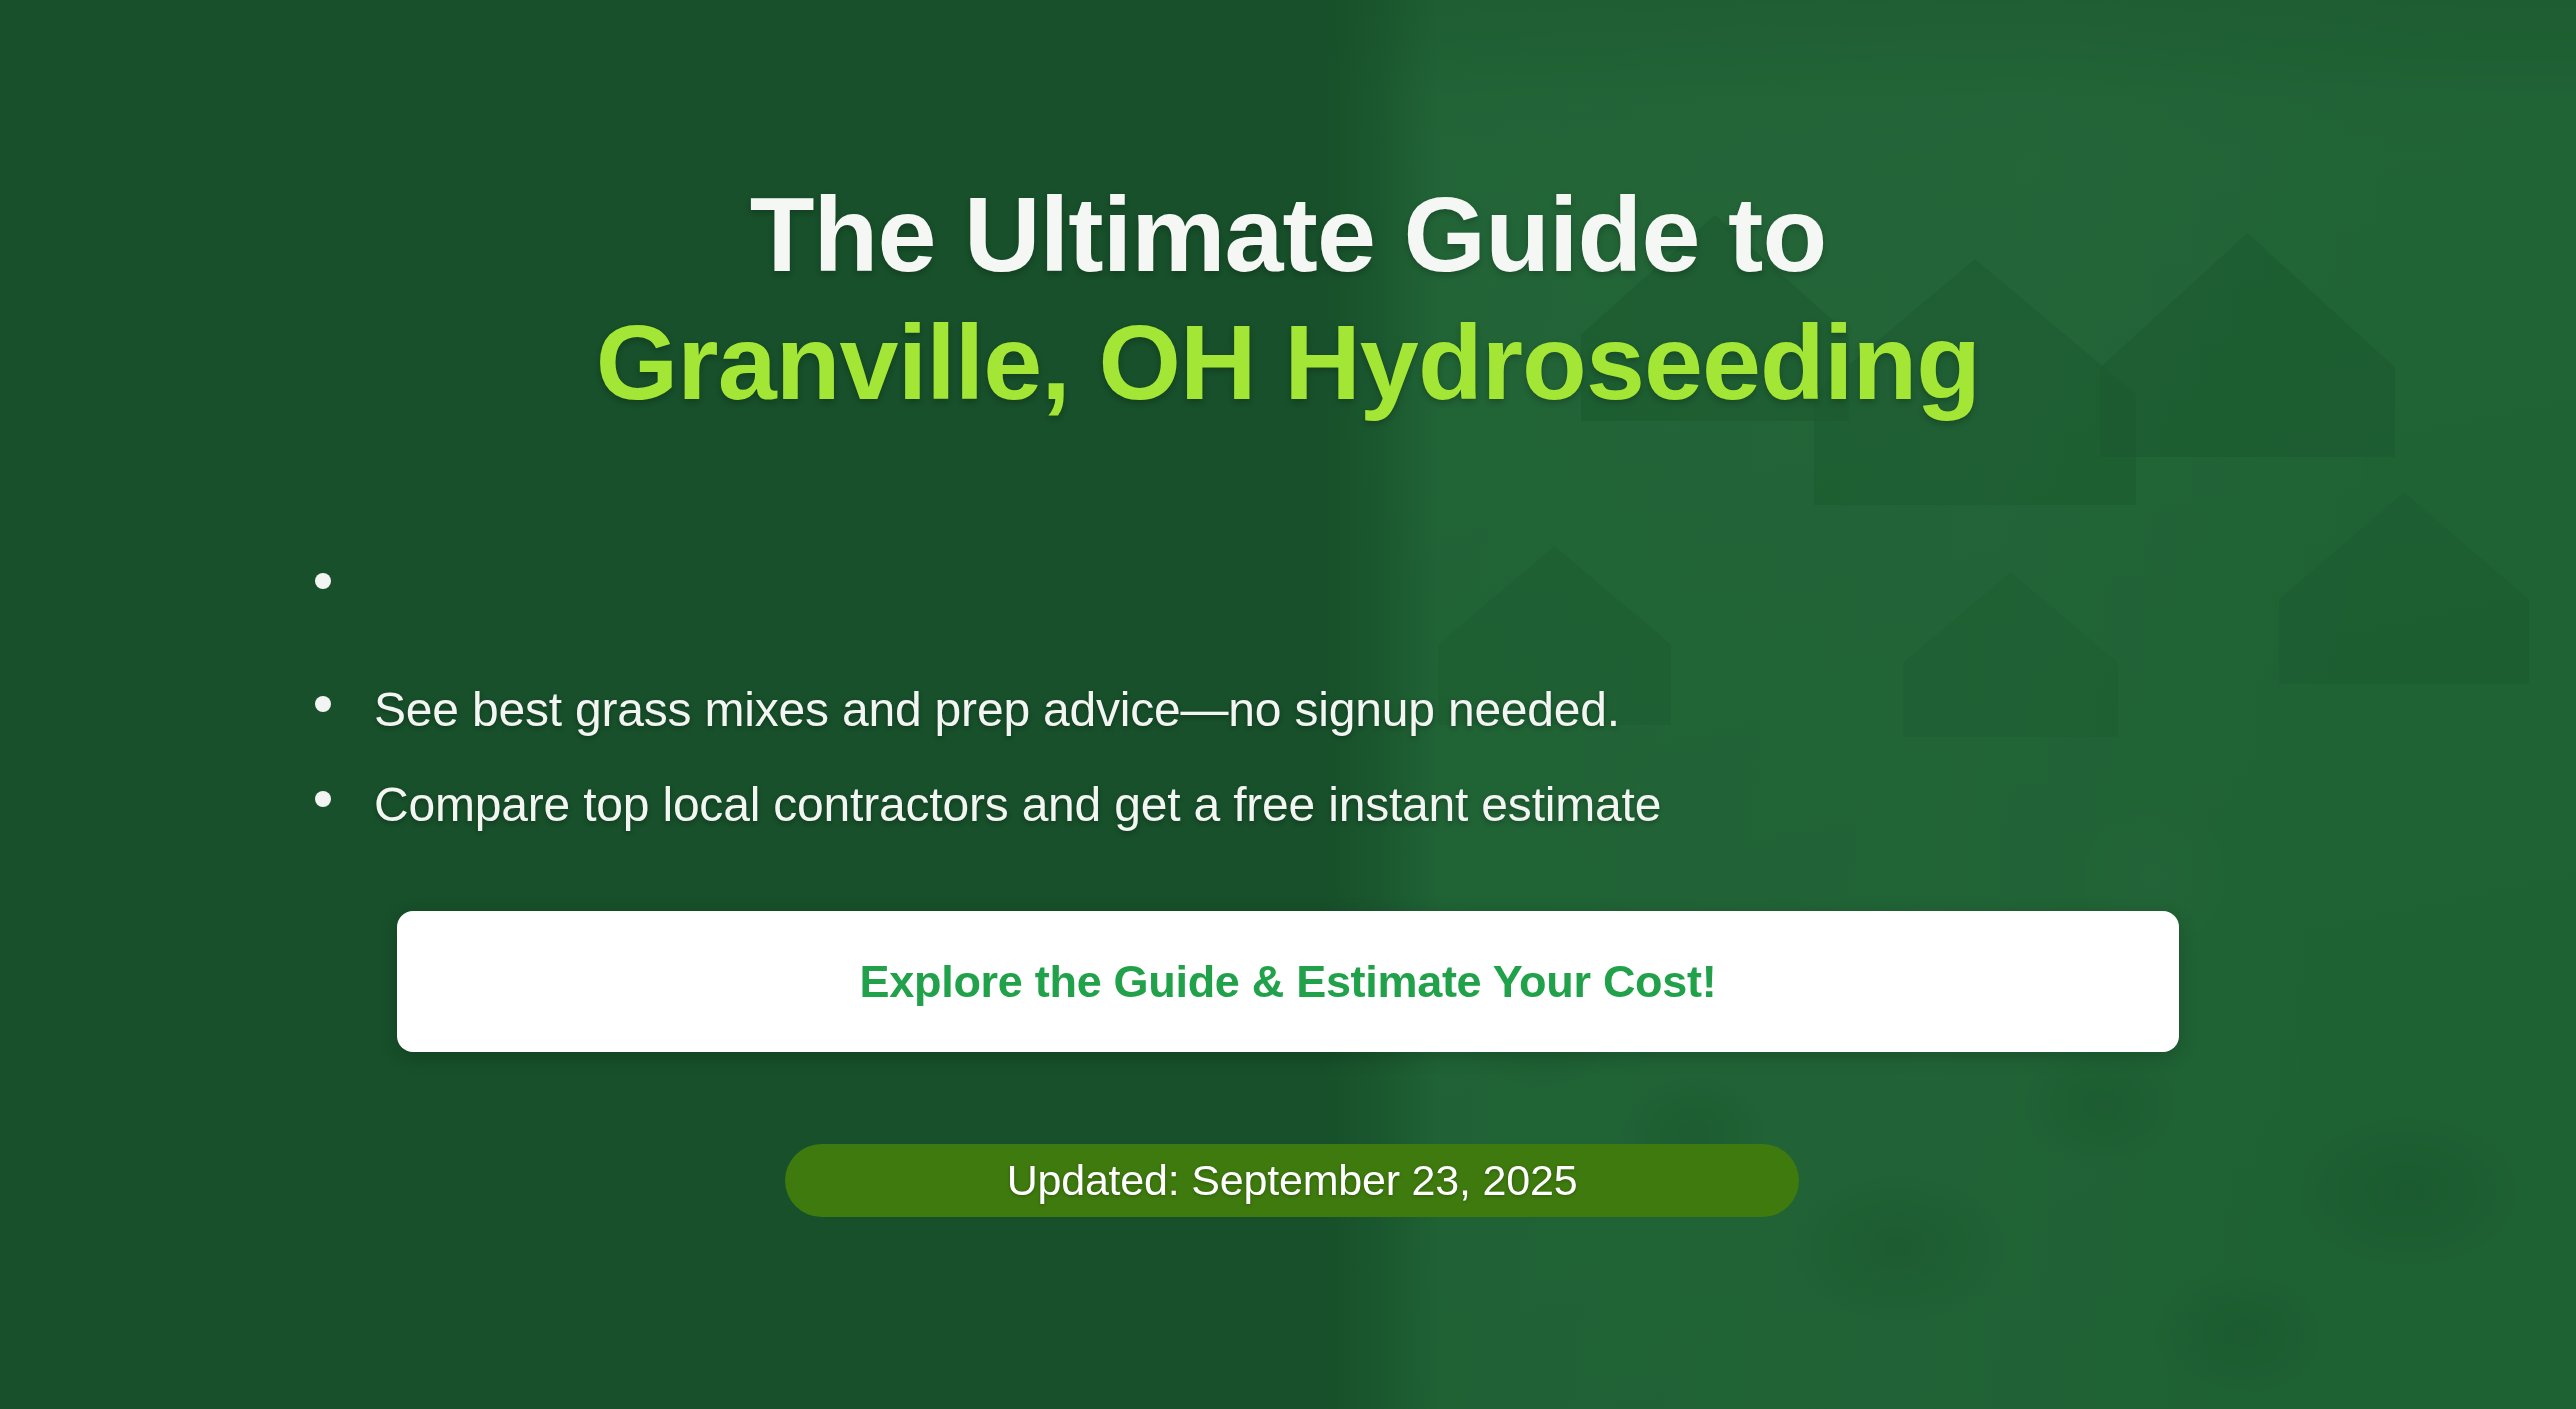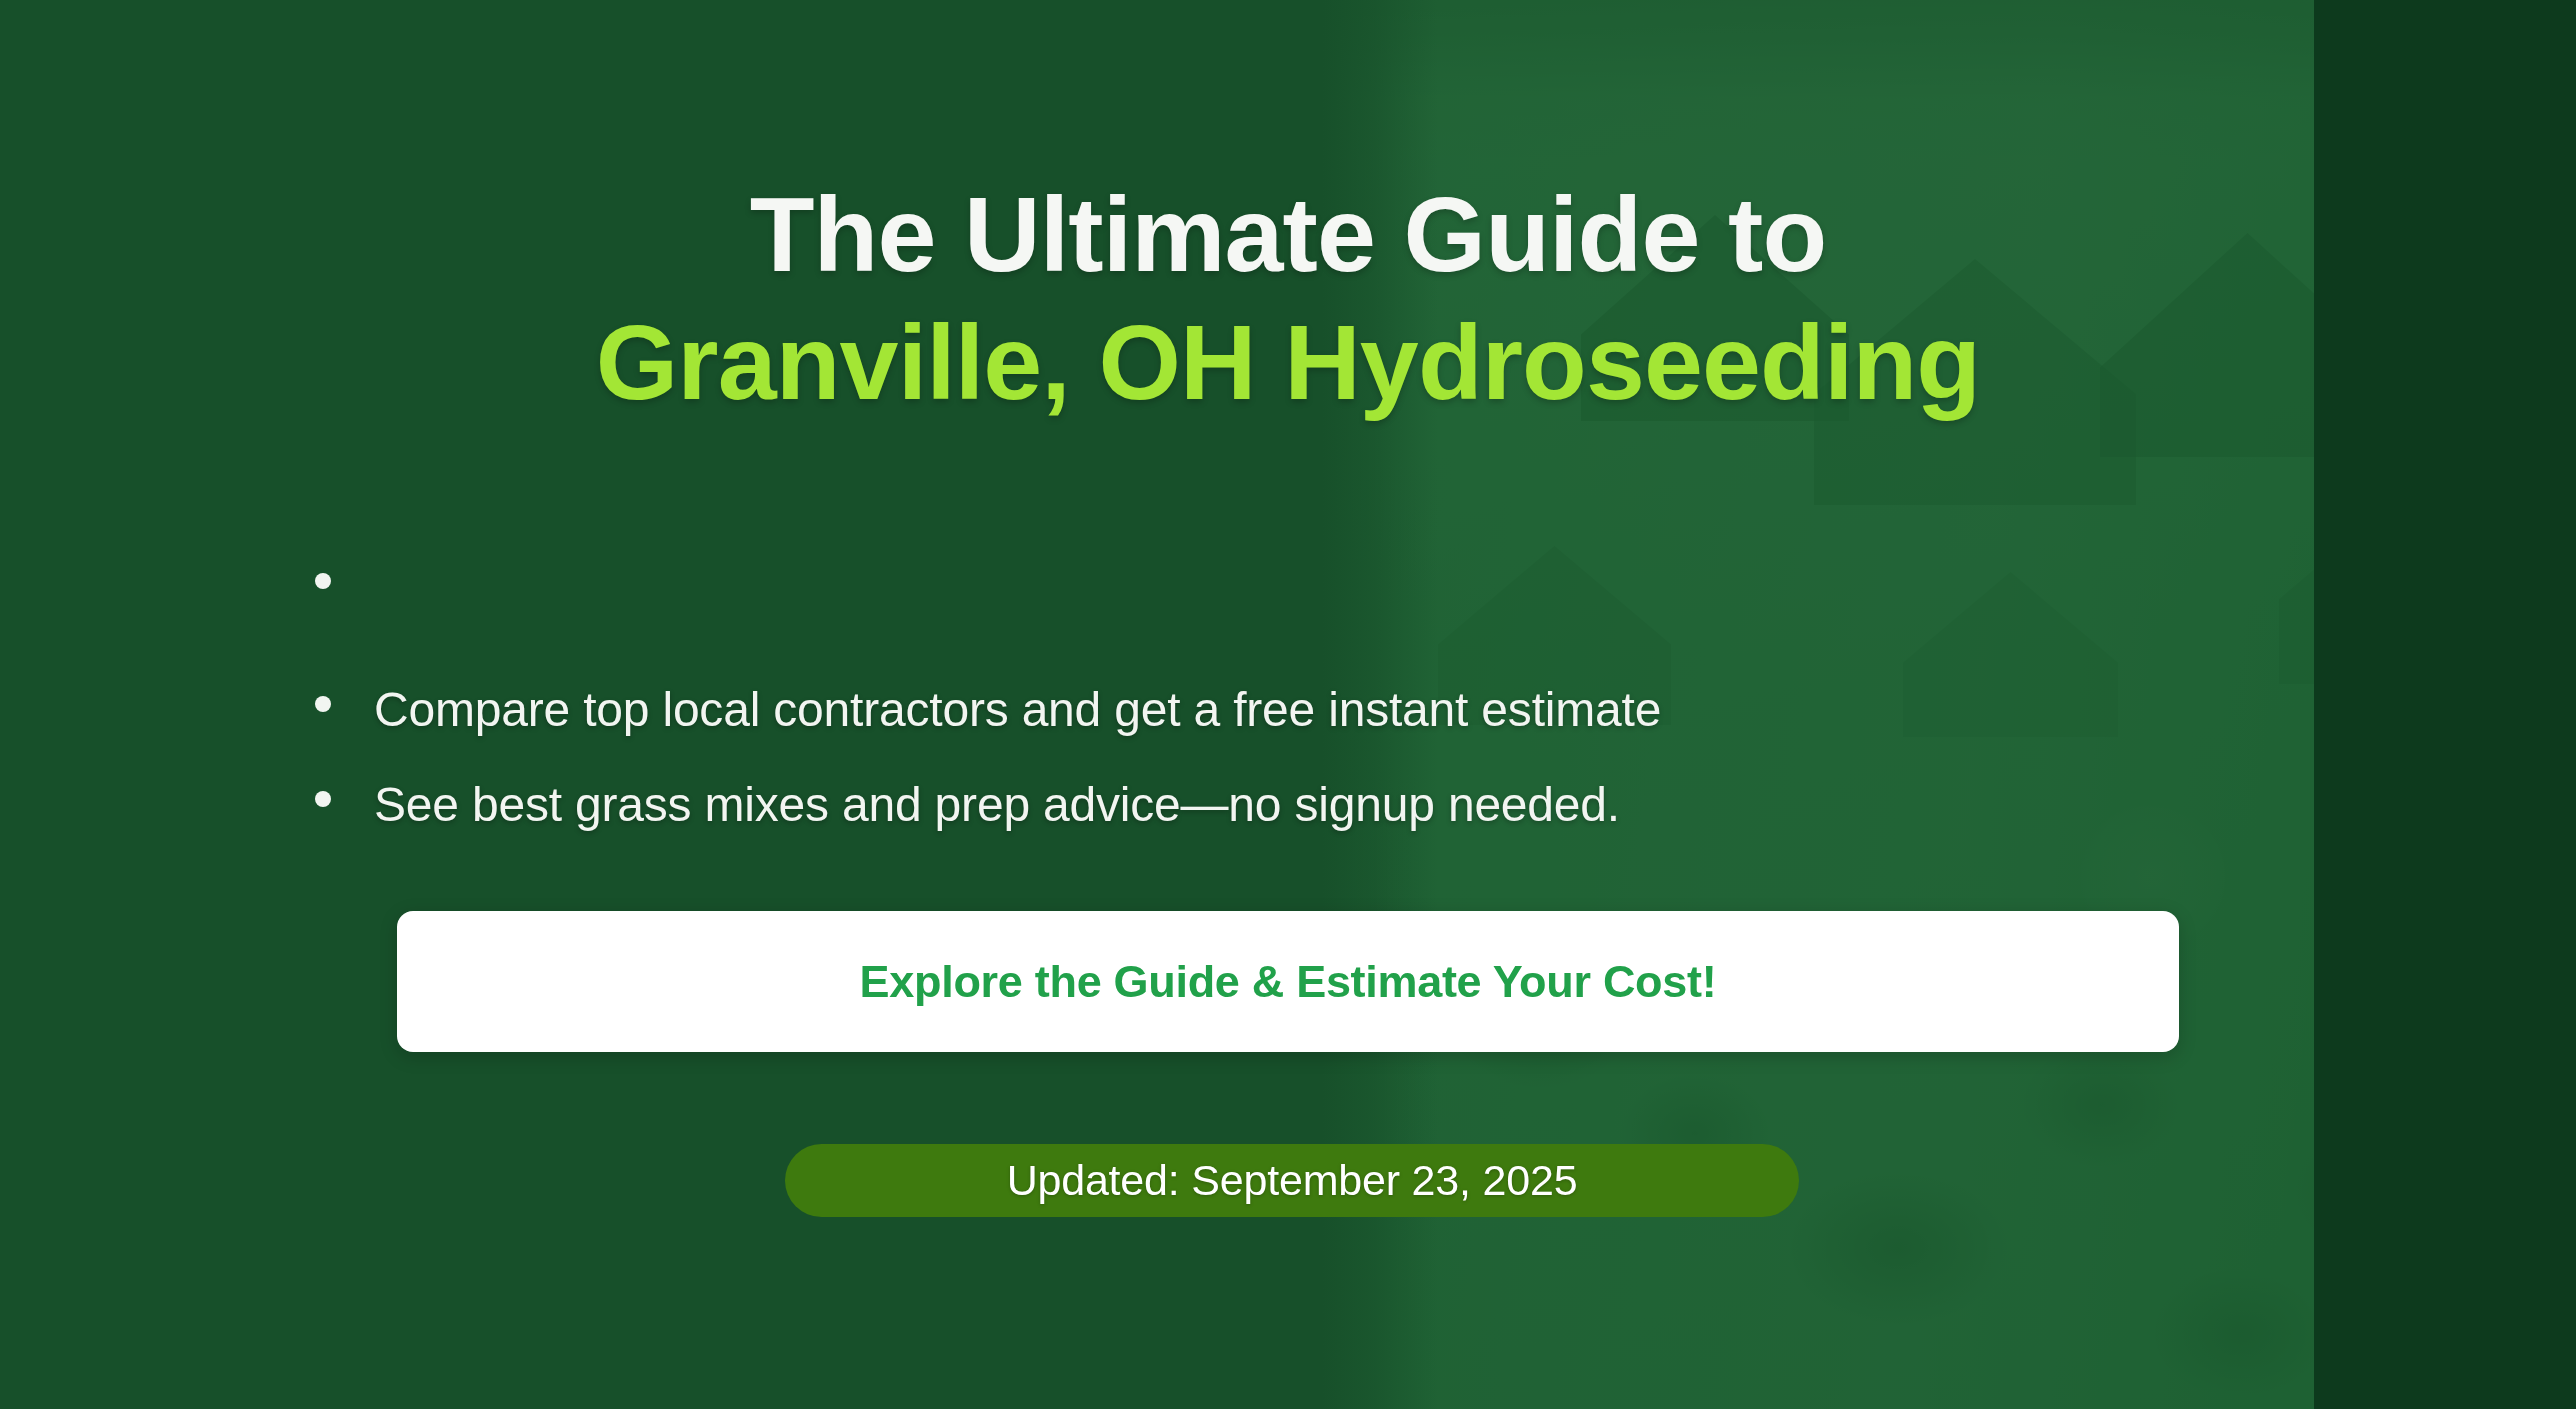--- a/index.html
+++ b/index.html
@@ -4,21 +4,21 @@
 <style>
   html, body {
     margin: 0;
     padding: 0;
     background: #0d3a1d;
   }
   * { box-sizing: border-box; }
 
   .banner {
     position: relative;
-    width: 2314px;
+    width: 2576px;
     height: 1410px;
     overflow: hidden;
     background: #17502A;
     font-family: "Liberation Sans", "DejaVu Sans", sans-serif;
     -webkit-font-smoothing: antialiased;
   }
 
   
   .photo-layer {
     position: absolute;
@@ -206,25 +206,25 @@
       <span class="headline-line headline-line-1">The Ultimate Guide to</span>
       <span class="headline-line headline-line-2">Granville, OH Hydroseeding</span>
     </h1>
 
     <ul class="bullets">
       <li class="bullet">
         <span class="bullet-dot"></span>
       </li>
       <li class="bullet">
         <span class="bullet-dot"></span>
-        <span>Compare top local contractors and get a free instant estimate</span>
+        <span>See best grass mixes and prep advice—no signup needed.</span>
       </li>
       <li class="bullet">
         <span class="bullet-dot"></span>
-        <span>See best grass mixes and prep advice—no signup needed.</span>
+        <span>Compare top local contractors and get a free instant estimate</span>
       </li>
     </ul>
 
     <button class="cta-button">Explore the Guide &amp; Estimate Your Cost!</button>
 
     <div class="date-badge">Updated: September 23, 2025</div>
 
   </div>
 </div>
 

